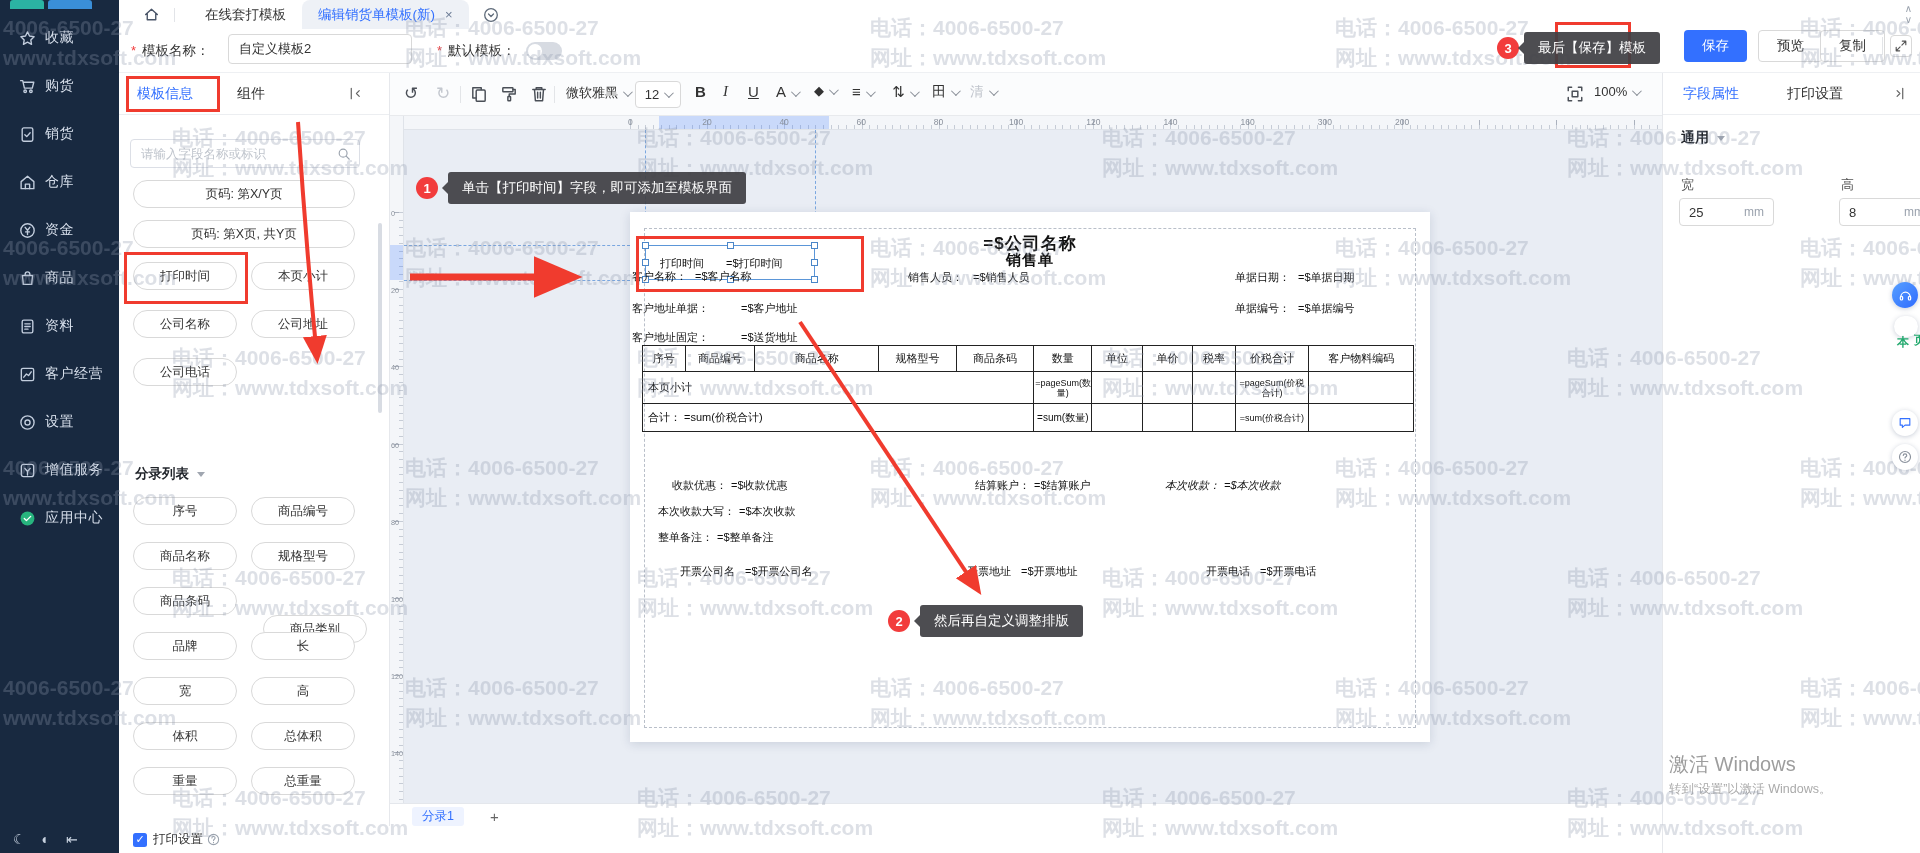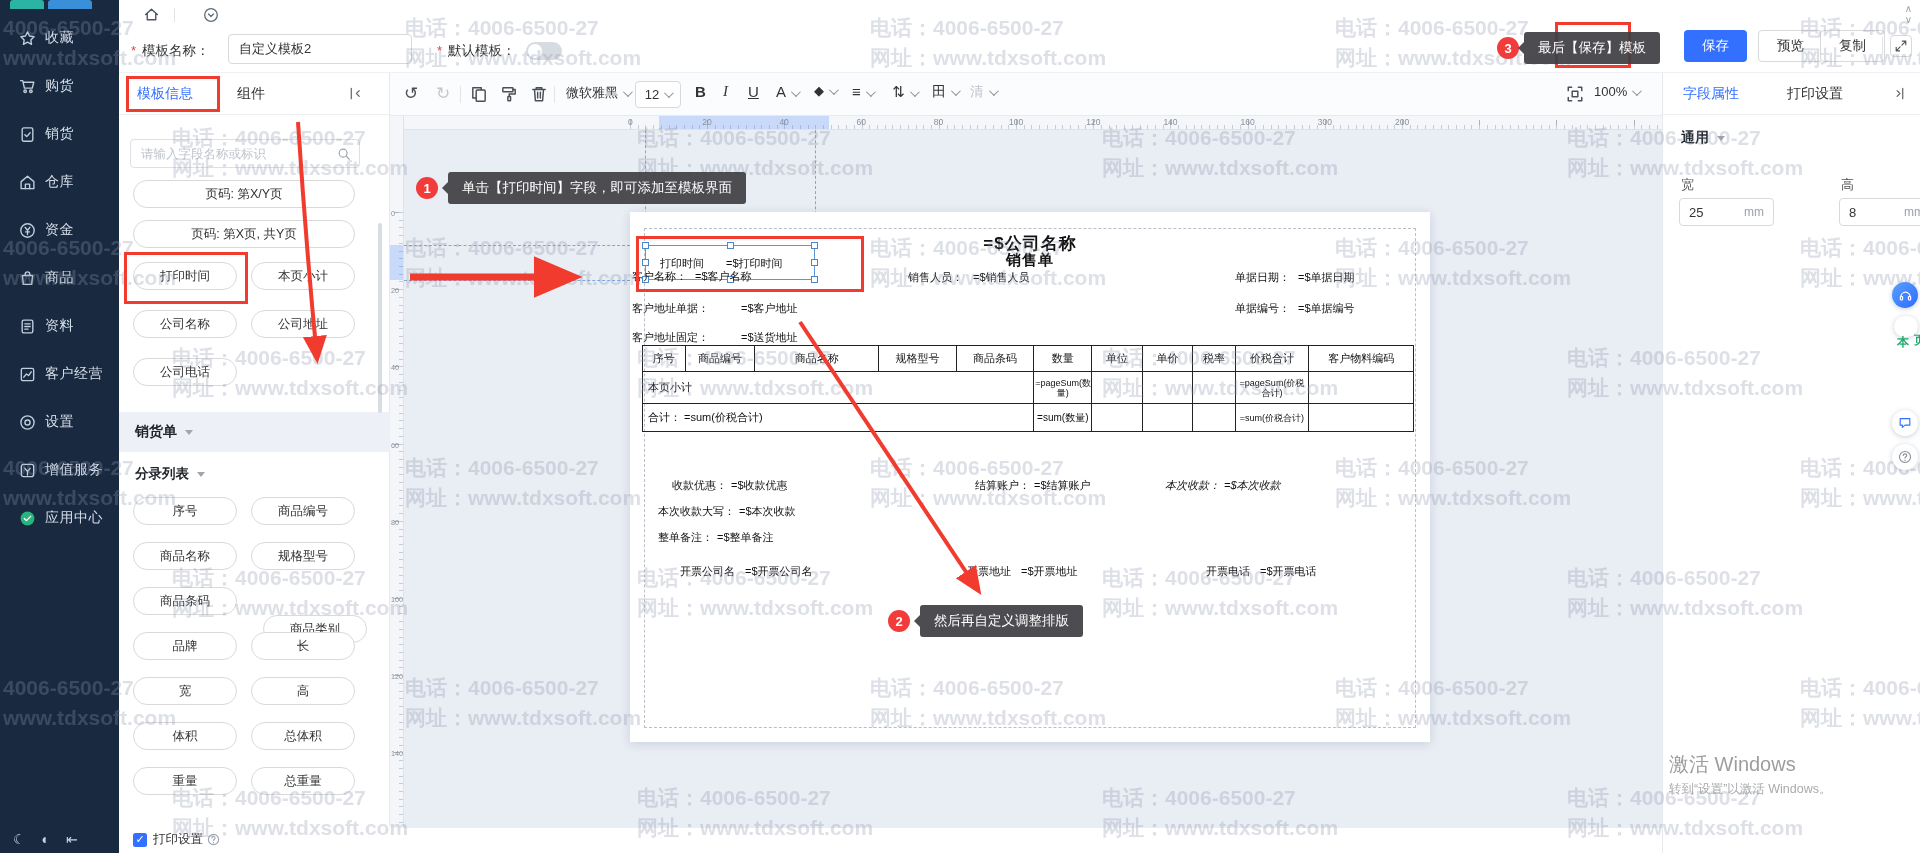--- a/index.html
+++ b/index.html
@@ -238,20 +238,29 @@
     </div>
   </aside>
 
   <div class="abs tabbar">
     <span class="ico home-ico">
         <svg viewBox="0 0 16 16" fill="none" stroke="currentColor" stroke-width="1.3" stroke-linecap="round" stroke-linejoin="round">
           <path d="M2.5 8L8 3l5.5 5M4 7v6h8V7"></path>
         </svg>
       </span>
     <span class="tb-sep"></span>
+    <div id="tabbar-tabs" style="display:flex;height:29px;align-items:center;">
+        <div class="tab">
+          <span>在线套打模板</span>
+        </div>
+        <div class="tab active">
+          <span>编辑销货单模板(新)</span>
+          <span class="closex">×</span>
+        </div>
+      </div>
     <span class="ico circlechev">
         <svg viewBox="0 0 16 16" fill="none" stroke="currentColor" stroke-width="1.3" stroke-linecap="round" stroke-linejoin="round">
           <circle cx="8" cy="8" r="6.3"></circle>
           <path d="M5.5 7l2.5 2.5L10.5 7"></path>
         </svg>
       </span>
     <div class="corner-mini">∧<br>∨</div>
   </div>
 
   <div class="abs header2">
@@ -295,24 +304,20 @@
     </div>
     <div id="lp-fields">
         <button class="fbtn" style="left: 14px; top: 107px; width: 222px;">页码: 第X/Y页</button>
         <button class="fbtn" style="left: 14px; top: 147px; width: 222px;">页码: 第X页, 共Y页</button>
         <button class="fbtn" style="left: 14px; top: 189px; width: 104px;">打印时间</button>
         <button class="fbtn" style="left: 132px; top: 189px; width: 104px;">本页小计</button>
         <button class="fbtn" style="left: 14px; top: 237px; width: 104px;">公司名称</button>
         <button class="fbtn" style="left: 132px; top: 237px; width: 104px;">公司地址</button>
         <button class="fbtn" style="left: 14px; top: 285px; width: 104px;">公司电话</button>
       </div>
-    <div class="sec-band" style="top:339px;">
-      <span class="sec-title">销货单</span>
-        <span class="tri"></span>
-    </div>
     <div class="sub-title" style="top:392px;">
       <span>分录列表</span>
         <span class="tri"></span>
     </div>
     <div id="lp-entries">
         <button class="fbtn" style="left: 14px; top: 424px; width: 104px;">序号</button>
         <button class="fbtn" style="left: 132px; top: 424px; width: 104px;">商品编号</button>
         <button class="fbtn" style="left: 14px; top: 469px; width: 104px;">商品名称</button>
         <button class="fbtn" style="left: 132px; top: 469px; width: 104px;">规格型号</button>
         <button class="fbtn" style="left: 14px; top: 514px; width: 104px;">商品条码</button>
@@ -499,20 +504,24 @@
       <div class="tpl-row" style="left:42px;top:266px;"><span>收款优惠：</span><span style="margin-left:4px;">=$收款优惠</span></div>
       <div class="tpl-row" style="left:345px;top:266px;"><span>结算账户：</span><span style="margin-left:4px;">=$结算账户</span></div>
       <div class="tpl-row" style="left:535px;top:266px;font-style:italic;"><span>本次收款：</span><span style="margin-left:4px;">=$本次收款</span></div>
       <div class="tpl-row" style="left:28px;top:292px;"><span>本次收款大写：</span><span style="margin-left:4px;">=$本次收款</span></div>
       <div class="tpl-row" style="left:28px;top:318px;"><span>整单备注：</span><span style="margin-left:4px;">=$整单备注</span></div>
       <div class="tpl-row" style="left:50px;top:352px;"><span>开票公司名</span><span style="margin-left:10px;">=$开票公司名</span></div>
       <div class="tpl-row" style="left:337px;top:352px;"><span>开票地址</span><span style="margin-left:10px;">=$开票地址</span></div>
       <div class="tpl-row" style="left:576px;top:352px;"><span>开票电话</span><span style="margin-left:10px;">=$开票电话</span></div>
     </div>
 
+    <div class="bottombar">
+      <span class="sheet-tab">分录1</span>
+      <span class="addsheet">+</span>
+    </div>
   </div>
 
   <div class="abs rpanel">
     <div class="rp-tabs">
       <span class="rp-tab active">字段属性</span>
       <span class="rp-tab" style="margin-left:48px;">打印设置</span>
       <span class="ico rp-col-ico">
           <svg viewBox="0 0 16 16" fill="none" stroke="currentColor" stroke-width="1.3" stroke-linecap="round" stroke-linejoin="round">
             <path d="M12.5 2.5v11M6.5 5l3 3-3 3"></path>
           </svg>

